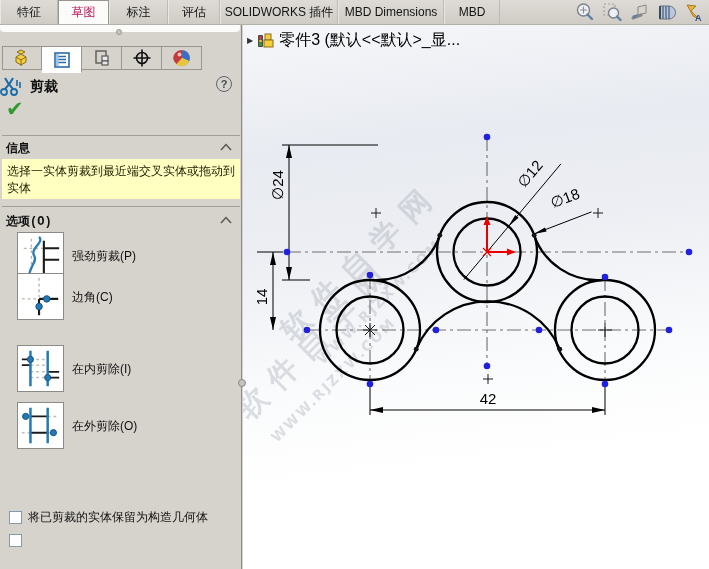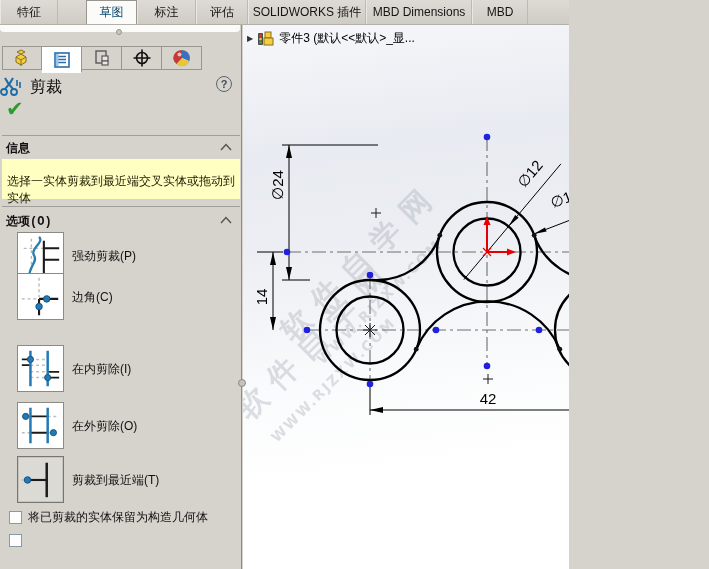--- a/index.html
+++ b/index.html
@@ -1,63 +1,63 @@
 <!DOCTYPE html>
 <html><head>
 <meta charset="utf-8">
 <style>
   * { margin:0; padding:0; box-sizing:border-box; }
   html,body { width:709px; height:569px; overflow:hidden; }
   body { font-family:"Liberation Sans","DejaVu Sans",sans-serif; font-size:12px; color:#111; background:#d6d2cc; }
-  #app { position:relative; width:569px; height:569px; overflow:hidden; }
+  #app { position:relative; width:709px; height:569px; overflow:hidden; }
 
   
   .ribbon { position:absolute; left:0; top:0; width:709px; height:25px;
             background:linear-gradient(#dedbd6,#cfccc6); border-bottom:1px solid #b3b0aa; display:flex; align-items:stretch; }
   .rtab { display:flex; align-items:center; justify-content:center; padding:0 10px;
           border-right:1px solid #bdbab4; border-left:1px solid #e9e7e3; color:#141414; cursor:default; white-space:nowrap; }
-  .rtab.active { background:#fbfbfa; border:1px solid #98958f; border-bottom:none; color:#0c4a6e;margin-left:28px; }
+  .rtab.active { background:#fbfbfa; border:1px solid #98958f; border-bottom:none; color:#be185d; }
   .hud { position:absolute; right:4px; top:2px; display:flex; gap:3px; }
   .hud .hicon { width:24px; height:21px; display:flex; align-items:center; justify-content:center; }
 
   
   .panel { position:absolute; left:0; top:25px; width:242px; height:544px; background:#d6d2cc; border-right:1px solid #8e8b87; }
   .cmdstrip { position:absolute; left:0; top:0; width:240px; height:7px; background:#fbfbfa; border-radius:0 0 4px 4px; }
   .gripdot { position:absolute; left:116px; top:4px; width:6px; height:6px; border-radius:50%;
              background:#cac7c1; border:1px solid #9a978f; }
   .pmtabs { position:absolute; left:2px; top:21px; height:24px; display:flex; }
   .pmtab { width:40px; height:24px; display:flex; align-items:center; justify-content:center;
            border:1px solid #999690; border-left:none; background:#d6d2cc; }
   .pmtab:first-child { border-left:1px solid #999690; }
   .pmtab.active { background:#fff; border-bottom:1px solid #fff; height:27px; }
   .pmhead { position:absolute; left:0; top:50px; width:242px; height:24px; display:flex; align-items:center; }
-  .pmtitle { font-weight:normal; font-size:16px; margin-left:6px; }
+  .pmtitle { font-weight:bold; font-size:14px; margin-left:6px; }
   .helpicon { position:absolute; right:10px; top:1px; width:16px; height:16px; border:1.5px solid #5c6670;
               border-radius:50%; color:#434c55; font-weight:bold; font-size:11px; display:flex; align-items:center; justify-content:center; }
   .okrow { position:absolute; left:6px; top:73px; width:60px; height:24px; }
   .okcheck { color:#2e9b2e; font-size:21px; font-weight:bold; line-height:22px; }
   .divider { position:absolute; left:2px; width:238px; height:0; border-top:1px solid #a29f99; }
   .sechead { position:absolute; left:0; width:242px; height:18px;font-family:Liberation Mono, monospace; }
   .sechead .t { position:absolute; left:6px; top:1px; font-weight:bold; }
   .chev { position:absolute; right:10px; top:4px; }
-  .msgbox { position:absolute; left:2px; top:134px; width:238px; height:40px; background:#ffffc2; padding:14px 5px; line-height:17px; color:#1c1c00; }
+  .msgbox { position:absolute; left:2px; top:134px; width:238px; height:40px; background:#ffffc2; padding:4px 5px; line-height:17px; color:#1c1c00; }
   .optrow { position:absolute; left:0; width:242px; height:48px;margin-left:8px; }
   .optbtn { position:absolute; left:9px; top:0; width:47px; height:47px; background:#fff; border:1px solid #8c8a86; }
   .optbtn.selected { background:#dcdad5; border:1px solid #77756f; box-shadow:inset 0 0 0 1px #c7c5c0; }
   .optlabel { position:absolute; left:64px; top:50%; transform:translateY(-50%); white-space:nowrap; }
   .cbrow { position:absolute; left:9px; width:230px; height:16px; display:flex; align-items:center; gap:6px; }
   .cbbox { width:13px; height:13px; background:#fdfdfd; border:1px solid #8a99a8; flex:0 0 13px; }
   .cblabel { white-space:nowrap; }
 
   
   .canvas { position:absolute; left:243px; top:25px; width:466px; height:544px;
             background:linear-gradient(173deg,#f6f7fa 0%,#e8ebf1 22%,#eceef3 38%,#fafbfc 62%,#ffffff 78%); }
   .tree { position:absolute; left:4px; top:5px; display:flex; align-items:center; gap:4px; }
   .tree .arrow { font-size:8px; color:#333; }
-  .tree .label { font-size:12px; color:#000; white-space:nowrap; }
+  .tree .label { font-size:16px; color:#000; white-space:nowrap; }
   svg text.dim { font-family:"Liberation Sans","DejaVu Sans",sans-serif; font-size:15px; fill:#000; }
   svg text.wm  { font-family:"DejaVu Sans",sans-serif; font-weight:bold; }
   .splitgrip { position:absolute; left:238px; top:379px; width:8px; height:8px; border-radius:50%;
                background:#c6c3bd; border:1px solid #8e8b87; z-index:5; }
 </style>
 </head>
 <body>
 
 <div id="app">
 
@@ -244,31 +244,20 @@
           <path d="M4 14h9M31 14h12M4 31h9M31 31h12" stroke="#c0beba" stroke-width="1.6" stroke-dasharray="3 3"></path>
           <path d="M13 14h18M13 31h18" stroke="#1a1a1a" stroke-width="2"></path>
           <path d="M13 5v37M31 5v37" stroke="#2279b5" stroke-width="2.6"></path>
           <circle cx="8" cy="14" r="3.2" fill="#2279b5" stroke="#14527e"></circle>
           <circle cx="37" cy="31" r="3.2" fill="#2279b5" stroke="#14527e"></circle>
         </svg>
       </div>
       <span class="optlabel">在外剪除(O)</span>
     </div>
 
-    <div class="optrow" style="top:431px">
-      <div class="optbtn selected">
-        <svg width="45" height="45" viewBox="0 0 47 47">
-          <path d="M4 24h8" stroke="#b8b6b2" stroke-width="1.6" stroke-dasharray="3 3"></path>
-          <path d="M12 24h18" stroke="#1a1a1a" stroke-width="2.2"></path>
-          <path d="M30 6v36" stroke="#1a1a1a" stroke-width="2.6"></path>
-          <circle cx="10" cy="24" r="3.4" fill="#2279b5" stroke="#14527e"></circle>
-        </svg>
-      </div>
-      <span class="optlabel">剪裁到最近端(T)</span>
-    </div>
 
     <div class="cbrow" style="top:484px">
       <span class="cbbox"></span>
       <span class="cblabel">将已剪裁的实体保留为构造几何体</span>
     </div>
     <div class="cbrow" style="top:507px">
       <span class="cbbox"></span>
     </div>
   </div>
 

